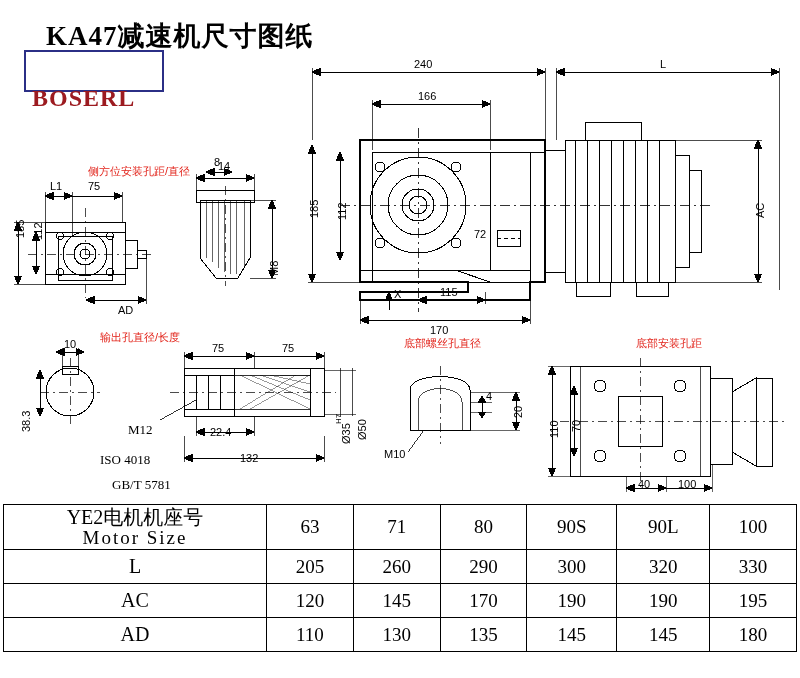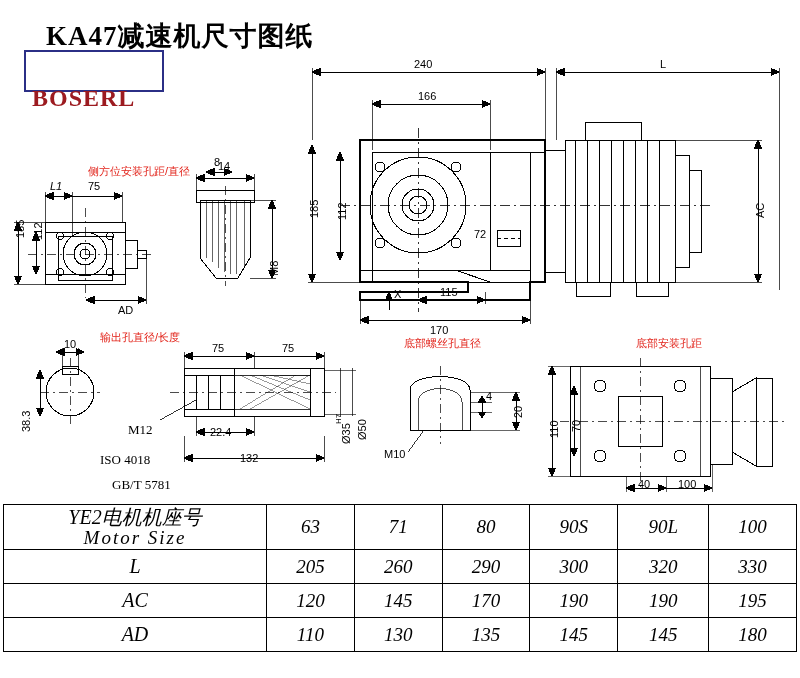--- a/index.html
+++ b/index.html
@@ -38,21 +38,20 @@
   .lbl.rot{transform:rotate(-90deg);transform-origin:left top;}
   .lbl.ser{font-family:"Liberation Serif", serif;}
 
   svg{position:absolute;left:0;top:0;overflow:visible;}
 
   
   .tbl{
     position:absolute;left:3px;top:504px;width:794px;
     border-collapse:collapse;
     font-family:"Liberation Serif", serif;
-    font-style:italic;
   }
   .tbl td{
     border:1px solid #000;
     text-align:center;
     font-size:19px;
     height:33px;
     padding:0;
   }
   .tbl tr:first-child td{height:44px;}
   .tbl td.head{width:262px;line-height:1.05;}
@@ -318,21 +317,21 @@
   <div class="lbl" style="left:660px;top:58px;">L</div>
   <div class="lbl" style="left:418px;top:90px;">166</div>
   <div class="lbl rot" style="left:308px;top:218px;">185</div>
   <div class="lbl rot" style="left:336px;top:220px;">112</div>
   <div class="lbl rot" style="left:754px;top:218px;">AC</div>
   <div class="lbl" style="left:440px;top:286px;">115</div>
   <div class="lbl" style="left:430px;top:324px;">170</div>
   <div class="lbl" style="left:394px;top:288px;">X</div>
   <div class="lbl" style="left:474px;top:228px;">72</div>
 
-  <div class="lbl" style="left:50px;top:180px;font-style:italic;">L1</div>
+  <div class="lbl" style="left:50px;top:180px;">L1</div>
   <div class="lbl" style="left:88px;top:180px;">75</div>
   <div class="lbl" style="left:214px;top:156px;">8</div>
   <div class="lbl rot" style="left:14px;top:238px;">185</div>
   <div class="lbl rot" style="left:32px;top:240px;">112</div>
   <div class="lbl" style="left:118px;top:304px;">AD</div>
   <div class="lbl" style="left:218px;top:160px;">14</div>
   <div class="lbl rot" style="left:268px;top:276px;">M8</div>
 
   <div class="lbl" style="left:64px;top:338px;">10</div>
   <div class="lbl rot" style="left:20px;top:432px;">38.3</div>

